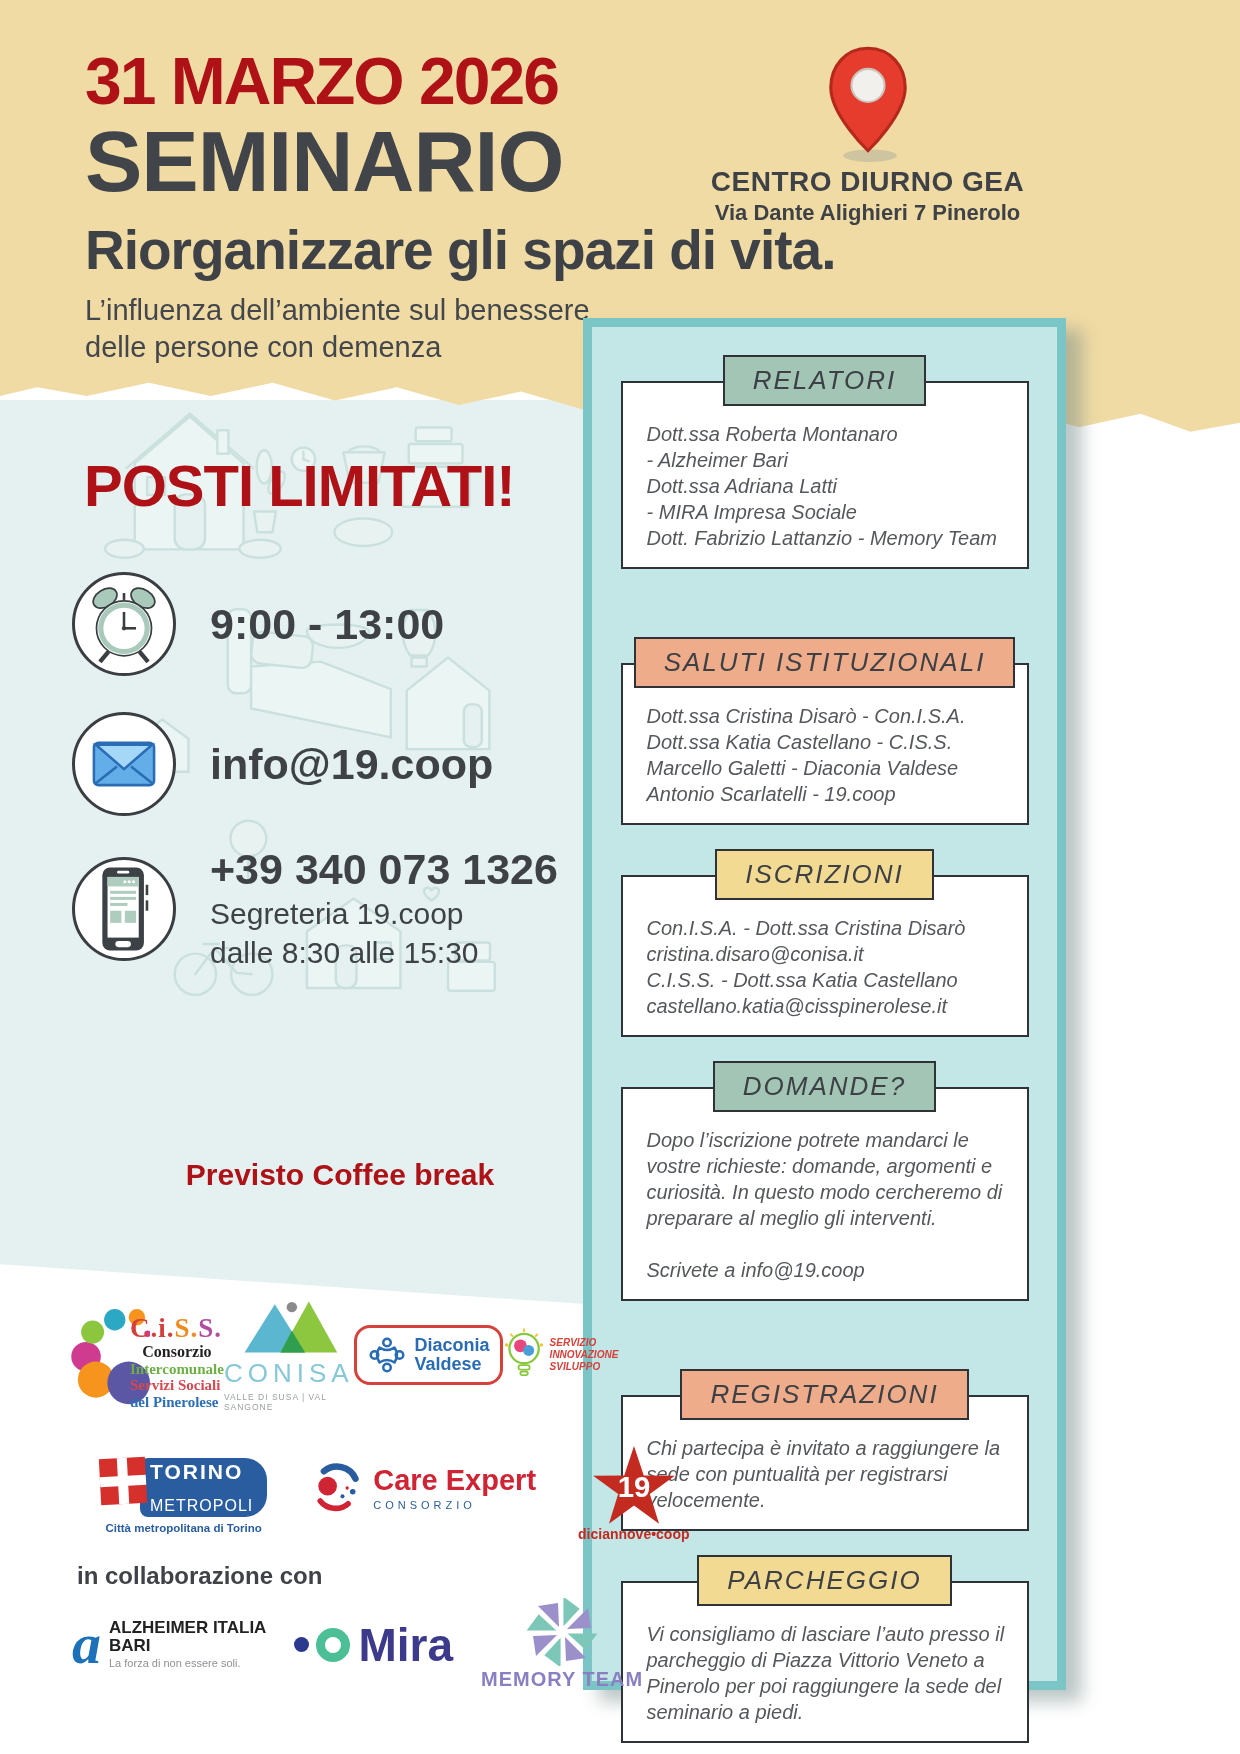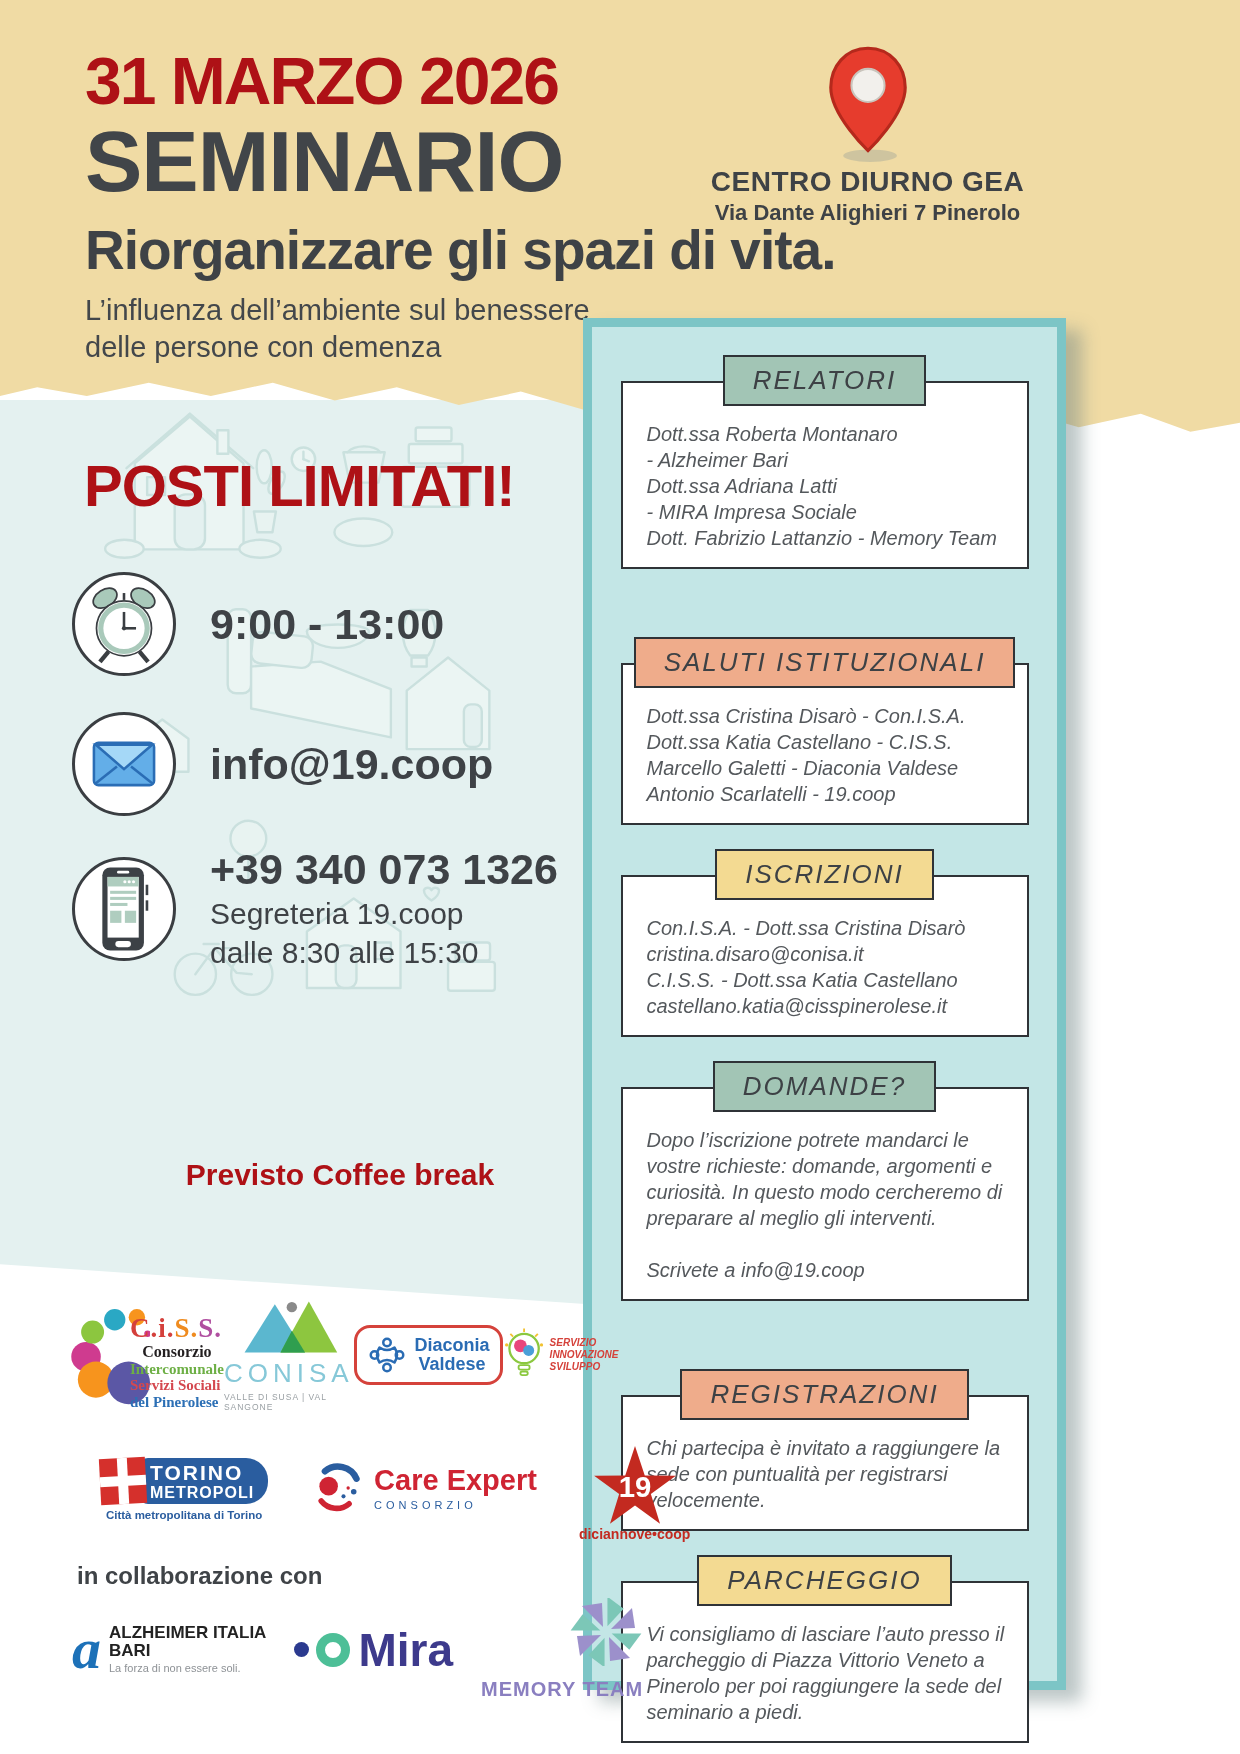--- a/index.html
+++ b/index.html
@@ -59,33 +59,33 @@
   .ciss-l1{font-size:16px;font-weight:700;color:#231f20;text-align:center;}
   .ciss-l2{font-size:15px;font-weight:700;color:#6daf45;}
   .ciss-l3{font-size:15px;font-weight:700;color:#d4484f;}
   .ciss-l4{font-size:15px;font-weight:700;color:#2c6fb5;}
 
   .lg-conisa{display:flex;flex-direction:column;align-items:center;}
   .conisa-name{font-size:26px;color:#86c8d8;letter-spacing:5px;margin-top:2px;}
   .conisa-tag{font-size:8.5px;color:#9aa0a4;letter-spacing:1px;margin-top:3px;}
 
   .lg-diaconia{display:flex;align-items:center;gap:8px;border:3px solid #d5423b;border-radius:16px;padding:7px 10px;background:#fff;}
-  .diac-text{font-size:18px;font-weight:700;color:#2a6cb4;line-height:1.05;text-align:center;}
+  .diac-text{font-size:18px;font-weight:700;color:#2a6cb4;line-height:1.05;}
 
   .lg-sis{display:flex;align-items:center;gap:3px;}
   .sis-text{font-size:10px;font-weight:700;font-style:italic;color:#d5423b;line-height:1.2;}
 
   .lg-torino{display:flex;flex-direction:column;align-items:center;}
   .torino-top{display:flex;align-items:stretch;}
   .torino-shield{width:46px;height:46px;background:#d5302c;position:relative;flex:none;transform:rotate(-3deg);z-index:2;}
   .torino-shield::before{content:"";position:absolute;left:18px;top:0;width:10px;height:46px;background:#fff;}
   .torino-shield::after{content:"";position:absolute;left:0;top:18px;width:46px;height:10px;background:#fff;}
   .torino-pill{background:#2a5d9f;border-radius:8px 22px 22px 8px;color:#fff;padding:3px 14px 3px 10px;margin-left:-6px;display:flex;flex-direction:column;justify-content:center;line-height:1;}
   .torino-l1{font-size:21px;font-weight:700;letter-spacing:2px;}
-  .torino-l2{font-size:16px;font-weight:700;letter-spacing:1px;margin-top:2px;}
+  .torino-l2{font-size:16px;font-weight:400;letter-spacing:1px;margin-top:16px;}
   .torino-cap{font-size:11.5px;font-weight:700;color:#2a5d9f;margin-top:5px;}
 
   .lg-care{display:flex;align-items:center;gap:10px;margin-top:4px;}
   .care-col{display:flex;flex-direction:column;}
   .care-name{font-size:29px;font-weight:800;color:#cf2433;line-height:1;}
   .care-sub{font-size:11px;color:#2a5d9f;letter-spacing:4px;margin-top:4px;}
 
   .lg-coop19{display:flex;flex-direction:column;align-items:center;margin-top:-16px;}
   .coop19-cap{font-size:14px;font-weight:800;color:#c32a20;margin-top:-4px;}
 
@@ -94,21 +94,21 @@
   .alz-col{line-height:1.05;}
   .alz-l1{font-size:17px;font-weight:800;color:#222;}
   .alz-l2{font-size:17px;font-weight:800;color:#222;}
   .alz-tag{font-size:11px;color:#8e9296;margin-top:3px;}
 
   .lg-mira{display:flex;align-items:center;}
   .mira-dot{width:15px;height:15px;border-radius:50%;background:#2b3a8f;flex:none;}
   .mira-ring{width:16px;height:16px;border-radius:50%;border:9px solid #4dbf97;margin-left:7px;flex:none;}
   .mira-name{font-size:46px;font-weight:800;color:#3d3a8c;margin-left:8px;line-height:1;}
 
-  .lg-memory{display:flex;flex-direction:column;align-items:flex-end;gap:10px;}
+  .lg-memory{display:flex;flex-direction:column;align-items:center;}
   .memory-name{font-size:20px;font-weight:800;color:#8a7fc0;letter-spacing:1px;margin-top:2px;}
 </style>
 </head>
 <body>
 
 <div class="poster">
 
   <div class="bg-blue">
     <svg class="bg-illus" width="600" height="902" viewBox="0 408 600 1310" fill="none" stroke="#c6dedb" stroke-width="3.5" stroke-linecap="round" stroke-linejoin="round">
 

